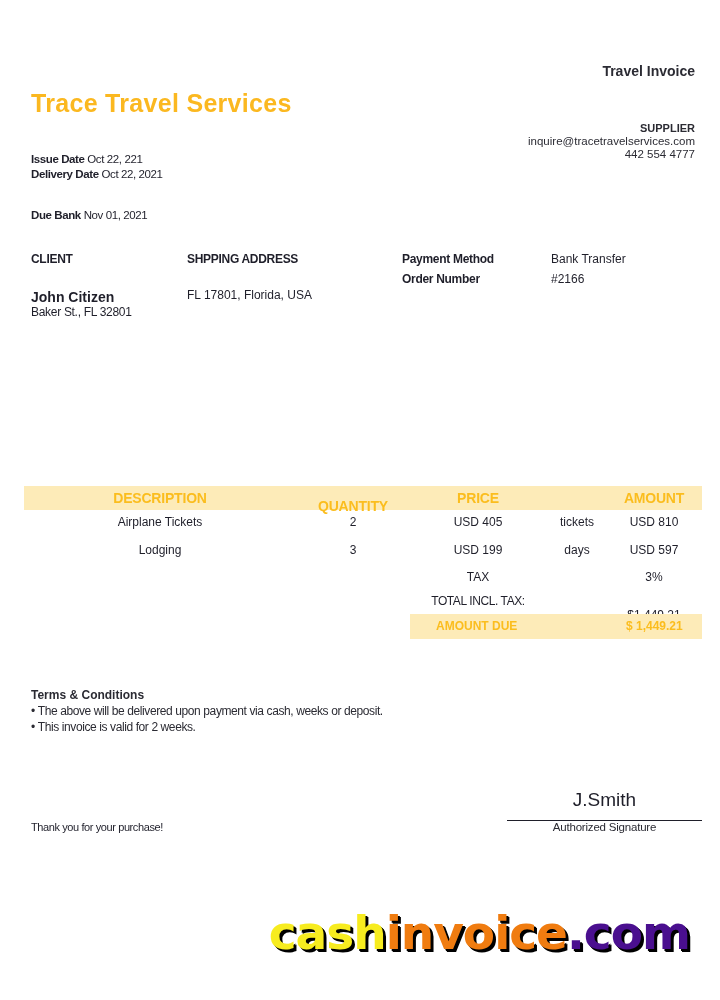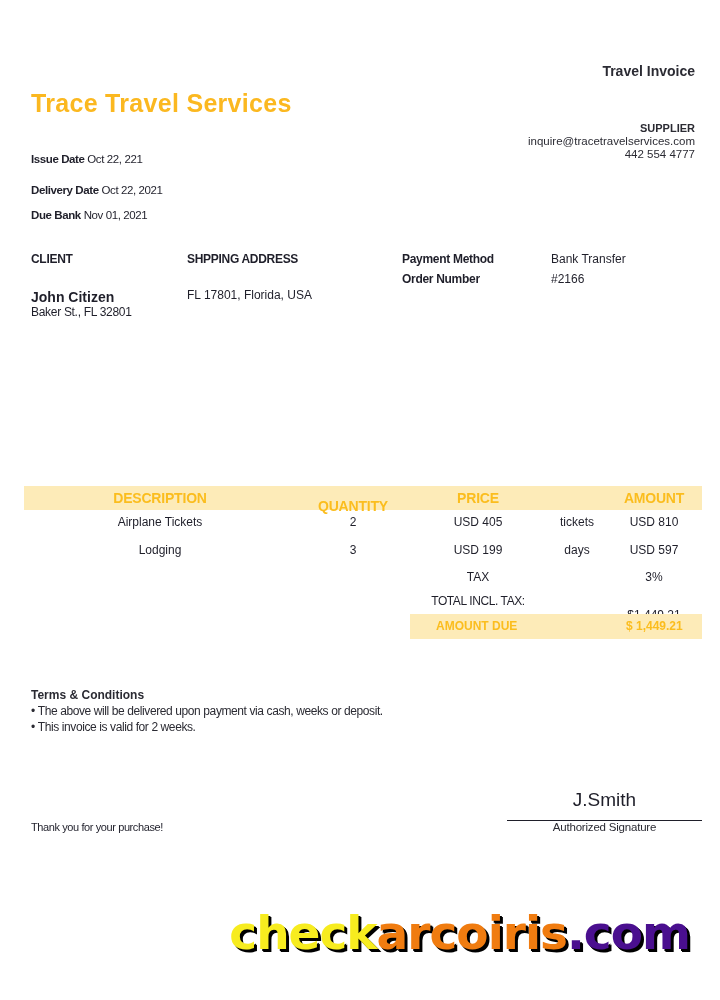--- a/index.html
+++ b/index.html
@@ -47,21 +47,21 @@
 <div class="abs supplier">
   <div class="lbl">SUPPLIER</div>
   <div>inquire@tracetravelservices.com</div>
   <div>442 554 4777</div>
 </div>
 
 <div class="abs date-row" style="top:153px;">
   <b>Issue Date</b>
   <span>Oct 22, 221</span>
 </div>
-<div class="abs date-row" style="top:184px;">
+<div class="abs date-row" style="top:168px;">
   <b>Delivery Date</b>
   <span>Oct 22, 2021</span>
 </div>
 <div class="abs date-row" style="top:209px;">
   <b>Due Bank</b>
   <span>Nov 01, 2021</span>
 </div>
 
 <div class="abs sec-label" style="left:31px; top:252px;">CLIENT</div>
 <div class="abs client-name">John Citizen</div>
@@ -112,14 +112,14 @@
 <div class="abs terms-item" style="top:720px;">
   <span>•&nbsp;</span><span>This invoice is valid for 2 weeks.</span>
 </div>
 
 <div class="abs thanks">Thank you for your purchase!</div>
 <div class="abs sig-name">J.Smith</div>
 <div class="sig-line"></div>
 <div class="abs sig-label">Authorized Signature</div>
 
 <div class="watermark">
-  <span class="wm-1">check</span><span class="wm-2">arcoiris</span><span class="wm-3">.com</span>
+  <span class="wm-1">cash</span><span class="wm-2">invoice</span><span class="wm-3">.com</span>
 </div>
 
 </body></html>

